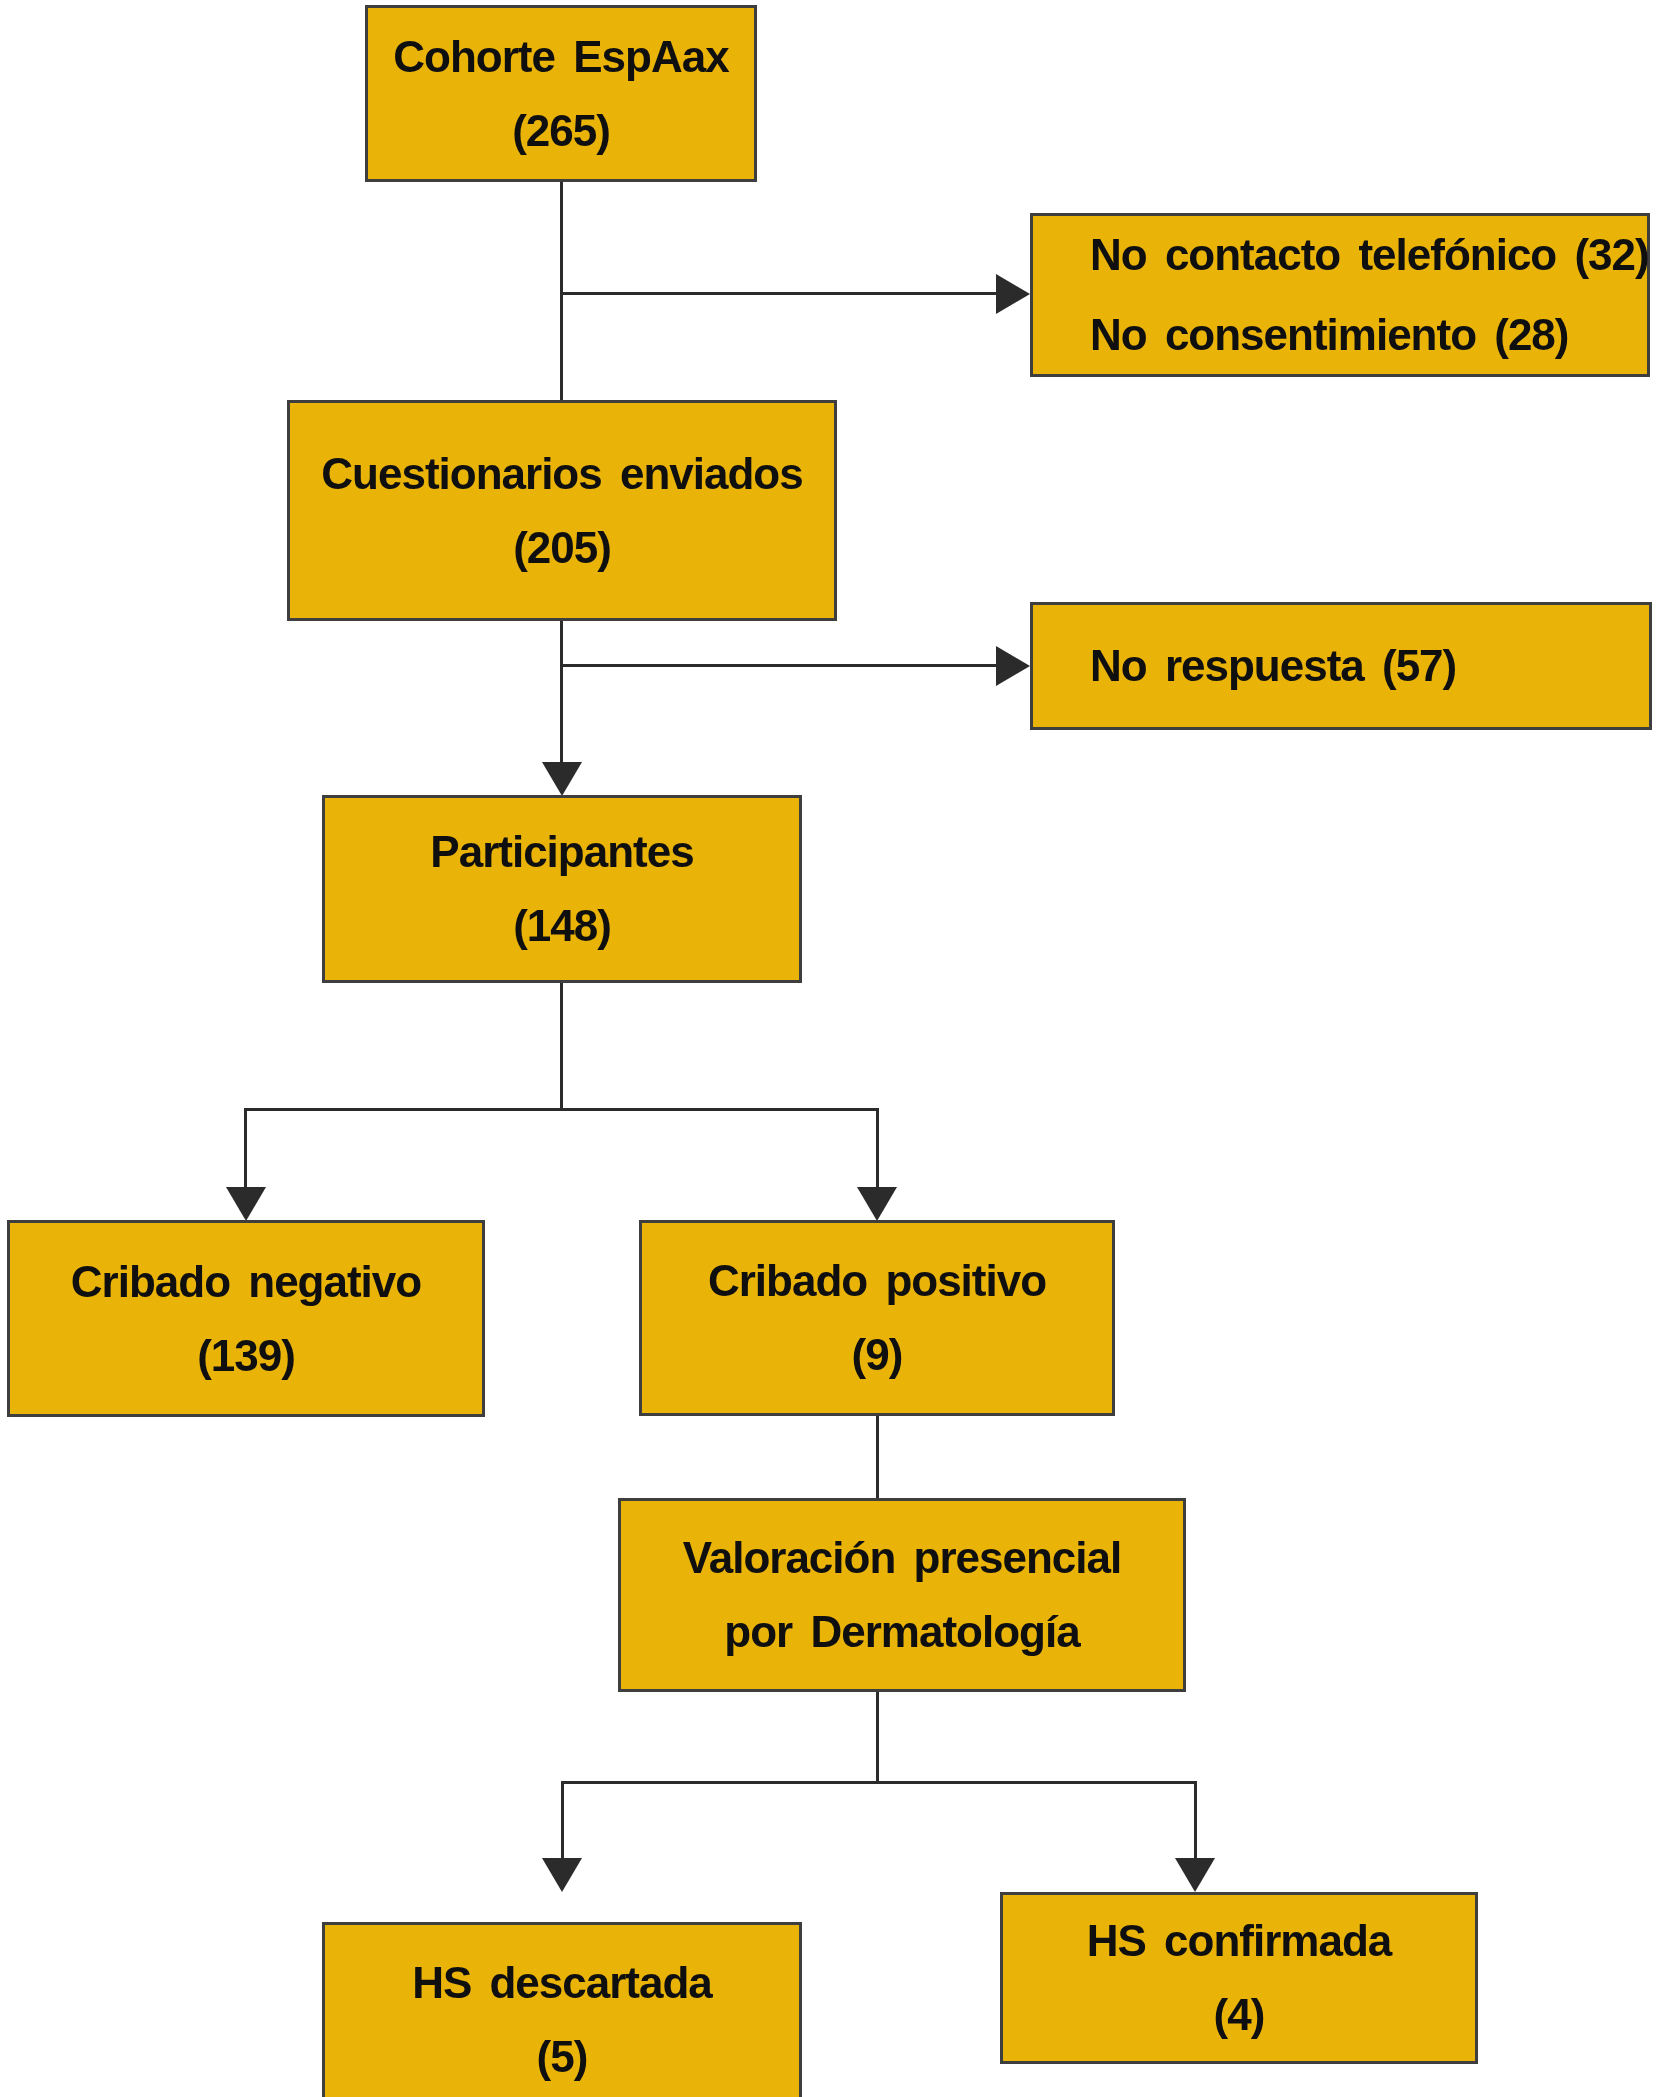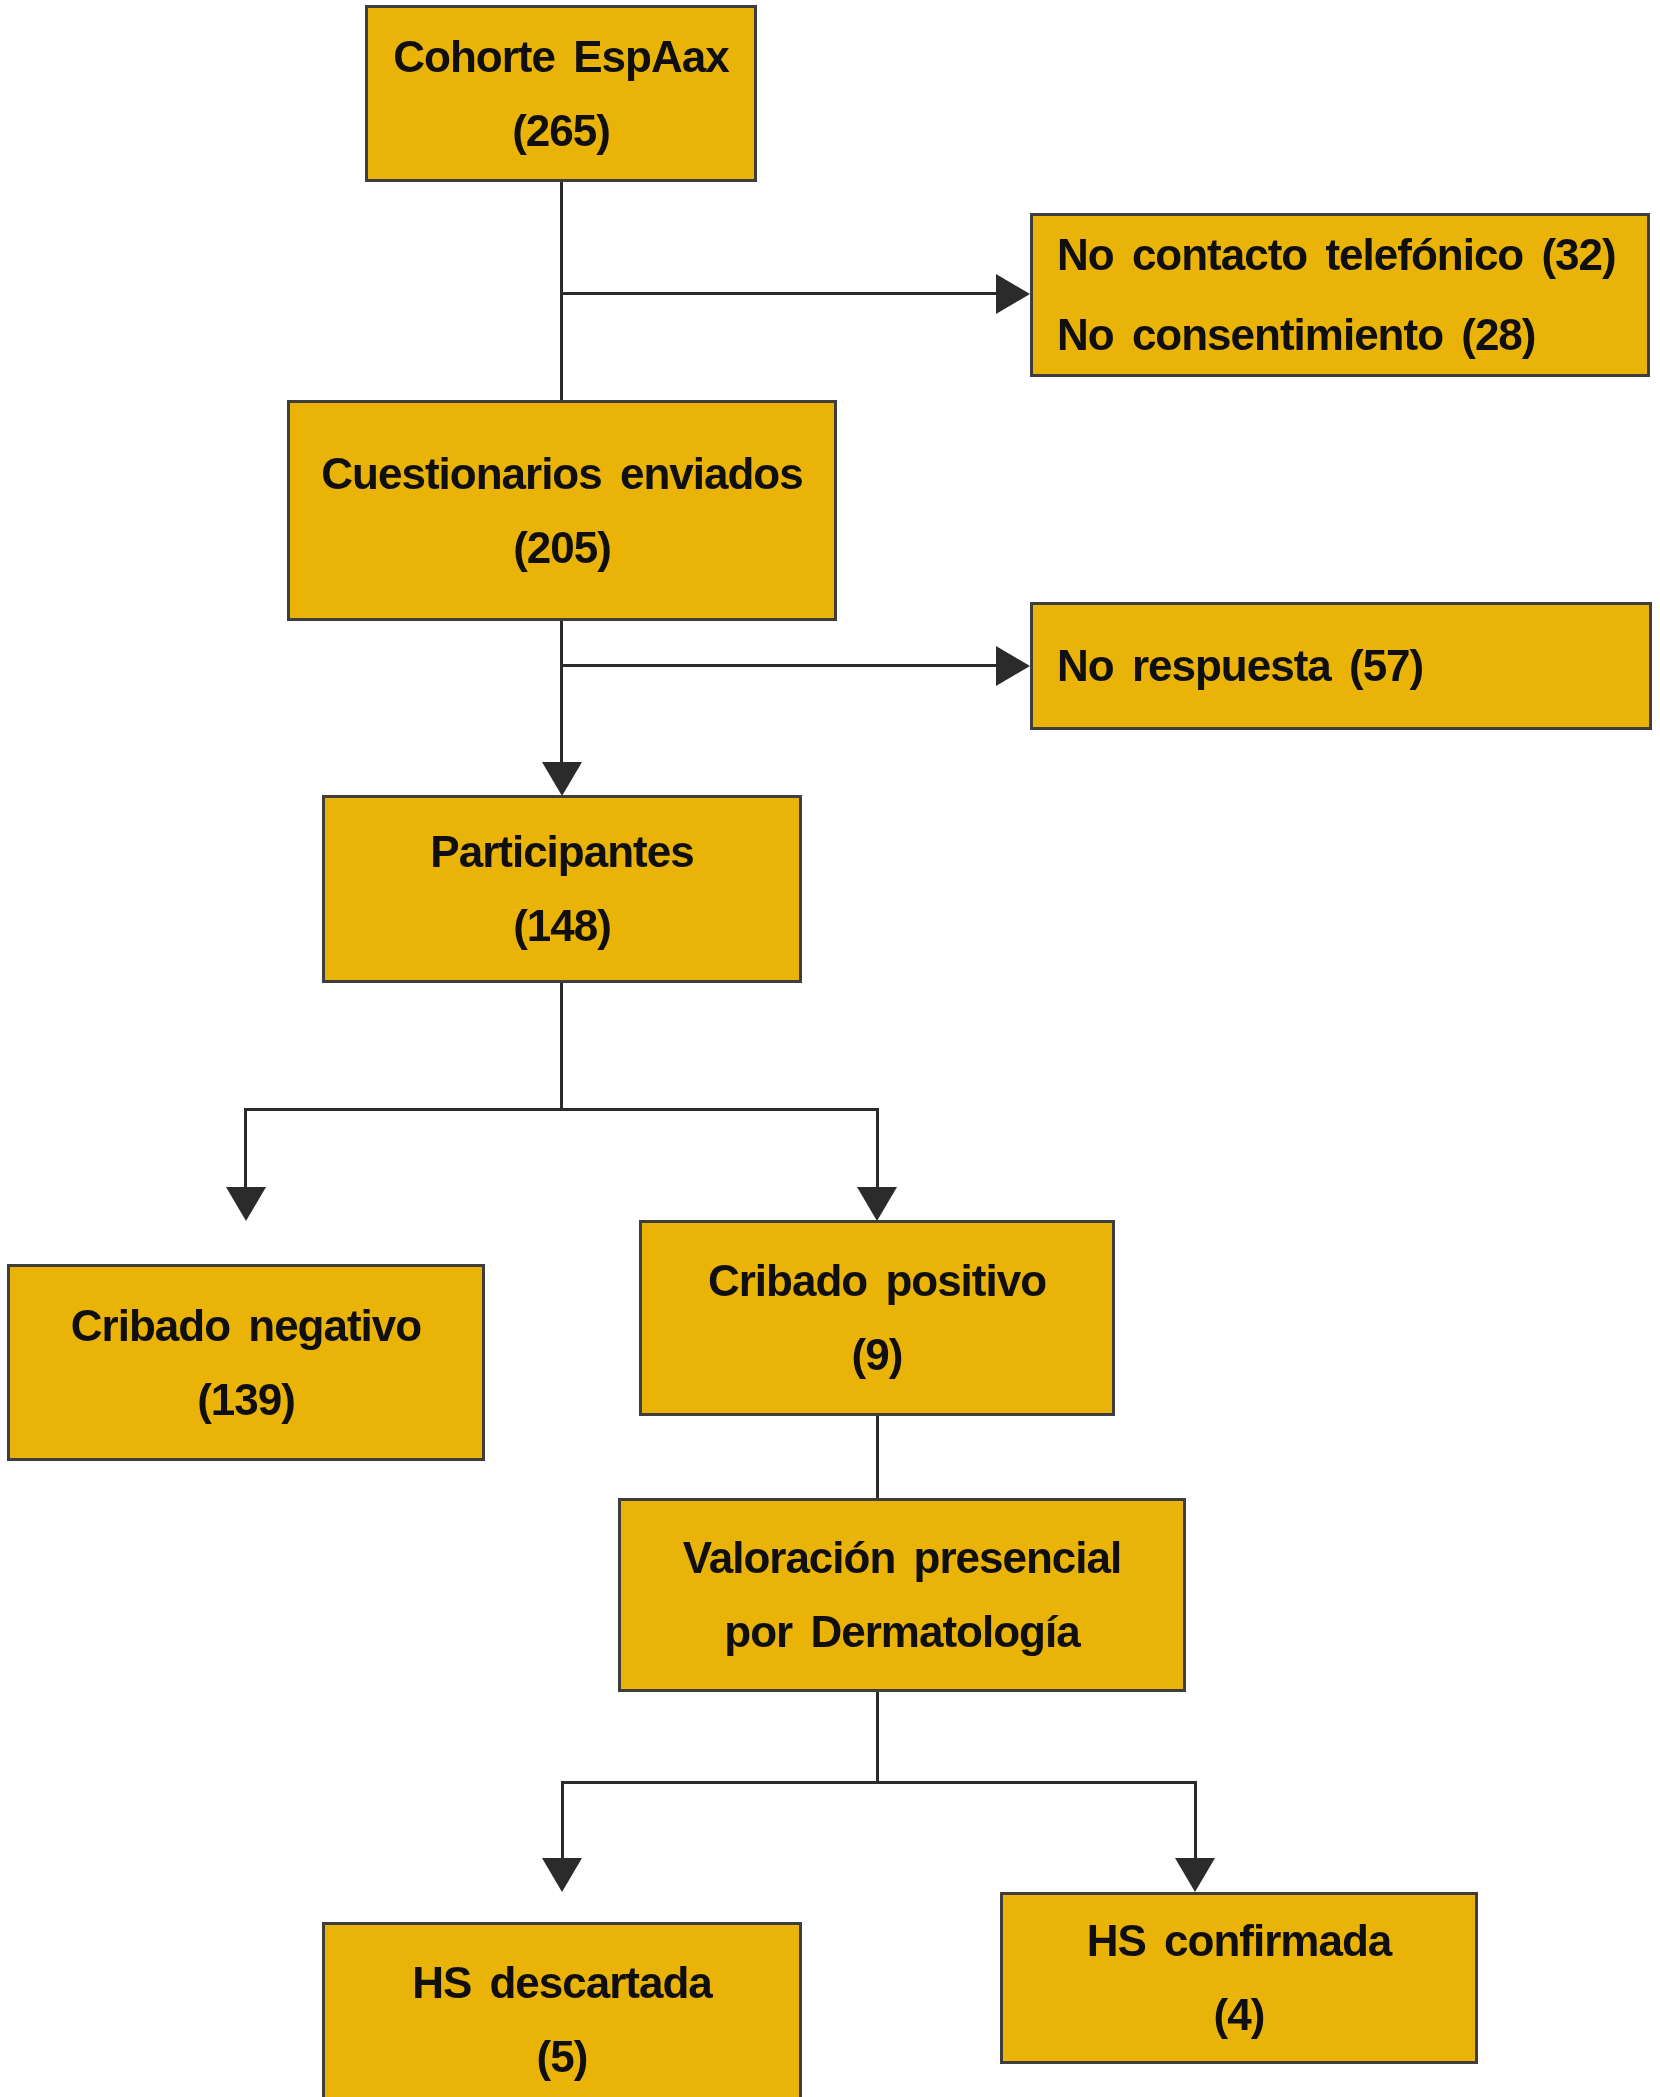--- a/index.html
+++ b/index.html
@@ -31,21 +31,21 @@
     font-size:44px;
     line-height:74px;
     color:var(--text);
     letter-spacing:-1px;
     word-spacing:7px;
     white-space:nowrap;
   }
   .box.side{
     align-items:flex-start;
     text-align:left;
-    padding-left:24px;
+    padding-left:57px;
     line-height:80px;
   }
   .vline{position:absolute;width:3px;background:var(--line);}
   .hline{position:absolute;height:3px;background:var(--line);}
   .arrow-down{
     position:absolute;width:0;height:0;
     border-left:20px solid transparent;
     border-right:20px solid transparent;
     border-top:34px solid var(--line);
   }
@@ -103,21 +103,21 @@
 
   <div class="box side" style="left:1030px;top:602px;width:622px;height:128px;">
     <span>No respuesta (57)</span>
   </div>
 
   <div class="box" style="left:322px;top:795px;width:480px;height:188px;">
     <span>Participantes</span>
     <span>(148)</span>
   </div>
 
-  <div class="box" style="left:7px;top:1220px;width:478px;height:197px;margin-top:44px;">
+  <div class="box" style="left:7px;top:1220px;width:478px;height:197px;">
     <span>Cribado negativo</span>
     <span>(139)</span>
   </div>
 
   <div class="box" style="left:639px;top:1220px;width:476px;height:196px;">
     <span>Cribado positivo</span>
     <span>(9)</span>
   </div>
 
   <div class="box" style="left:618px;top:1498px;width:568px;height:194px;">

